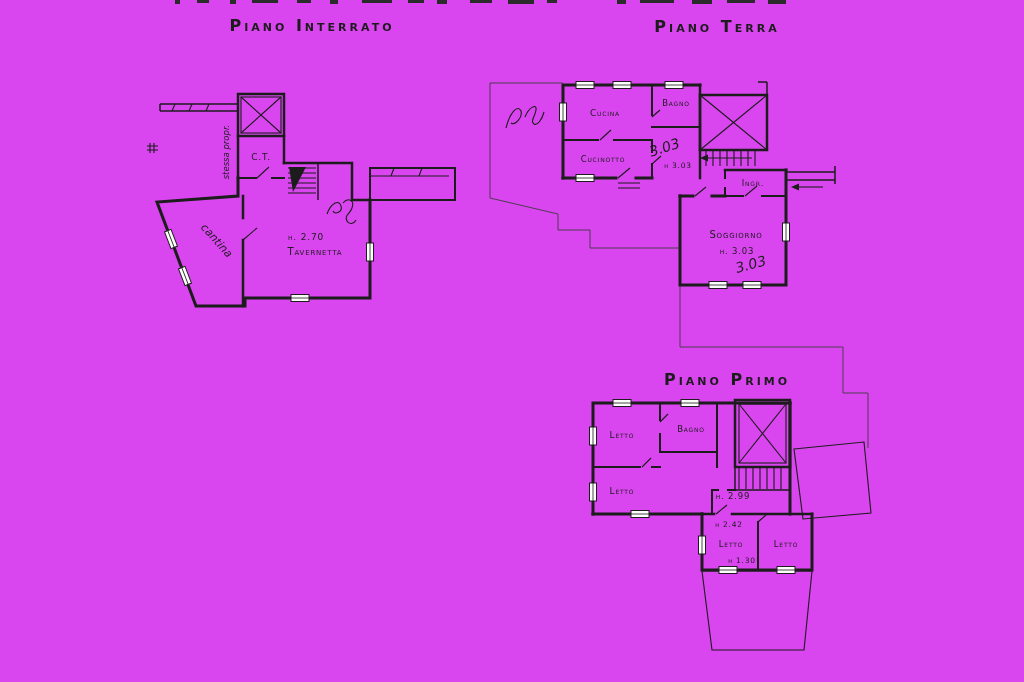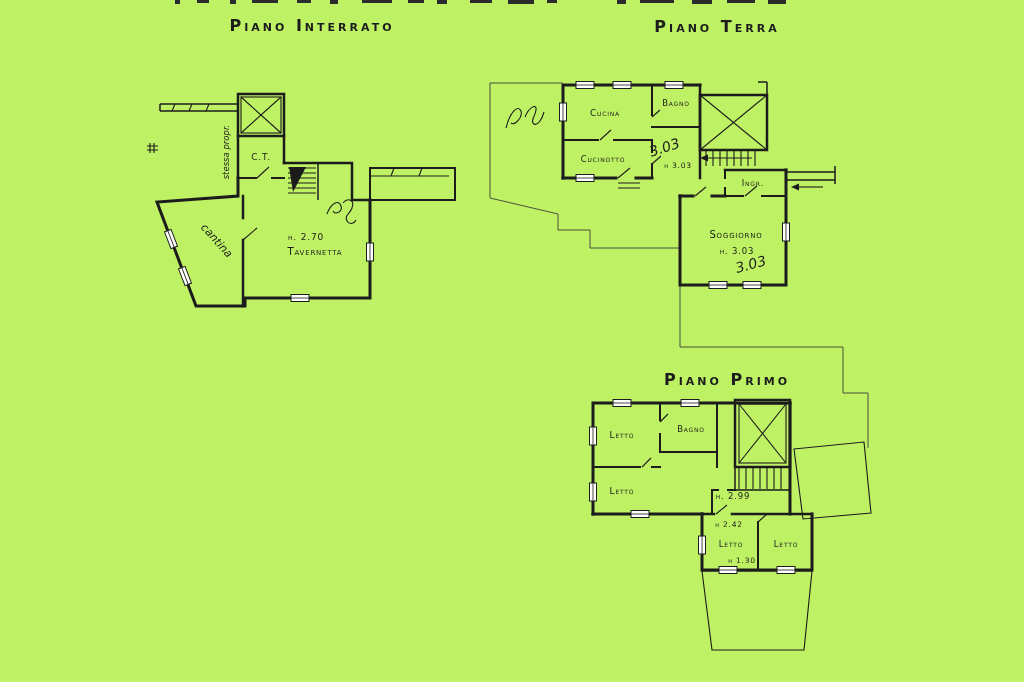--- a/index.html
+++ b/index.html
@@ -17,21 +17,21 @@
   .w25{stroke:var(--ink);stroke-width:2.5;fill:none;stroke-linecap:square;}
   .w2{stroke:var(--ink);stroke-width:2;fill:none;stroke-linecap:square;}
   .w15{stroke:var(--ink);stroke-width:1.5;fill:none;}
   .w1{stroke:var(--ink);stroke-width:1.1;fill:none;}
   .thin{stroke:#3c3c3c;stroke-width:.9;fill:none;}
   .fb{fill:var(--ink);}
 </style>
 </head>
 <body>
 
-<div class="sheet" style="background: #bef264;">
+<div class="sheet" style="background: #d946ef;">
 <svg width="1024" height="682" viewBox="0 0 1024 682">
   <defs>
     <pattern id="hatchV" width="6" height="6" patternUnits="userSpaceOnUse">
       <line x1="3" y1="0" x2="3" y2="6" stroke="#333" stroke-width="0.9"></line>
     </pattern>
     <pattern id="hatchV2" width="7" height="7" patternUnits="userSpaceOnUse" patternTransform="rotate(16)">
       <line x1="3.5" y1="0" x2="3.5" y2="7" stroke="#333" stroke-width="0.9"></line>
     </pattern>
     <pattern id="hatchD2" width="9" height="9" patternUnits="userSpaceOnUse">
       <line x1="0" y1="0" x2="9" y2="9" stroke="#333" stroke-width="0.9"></line>

